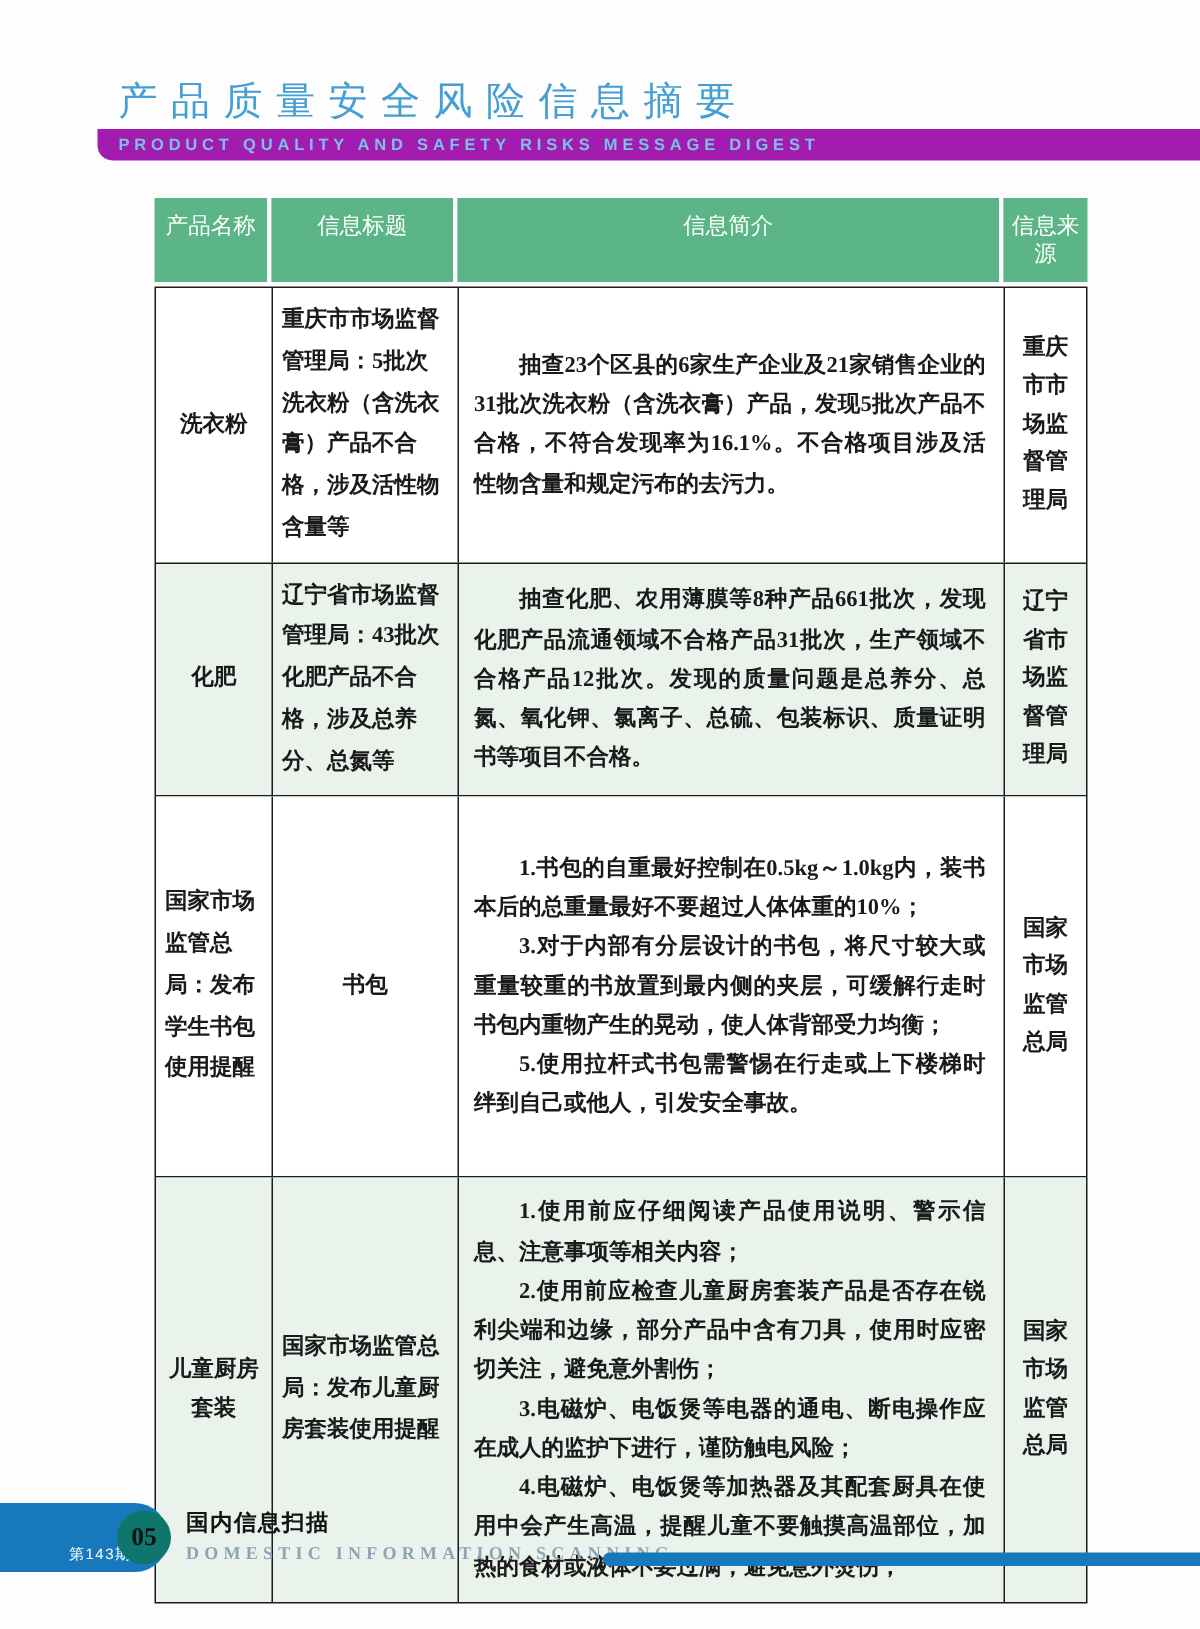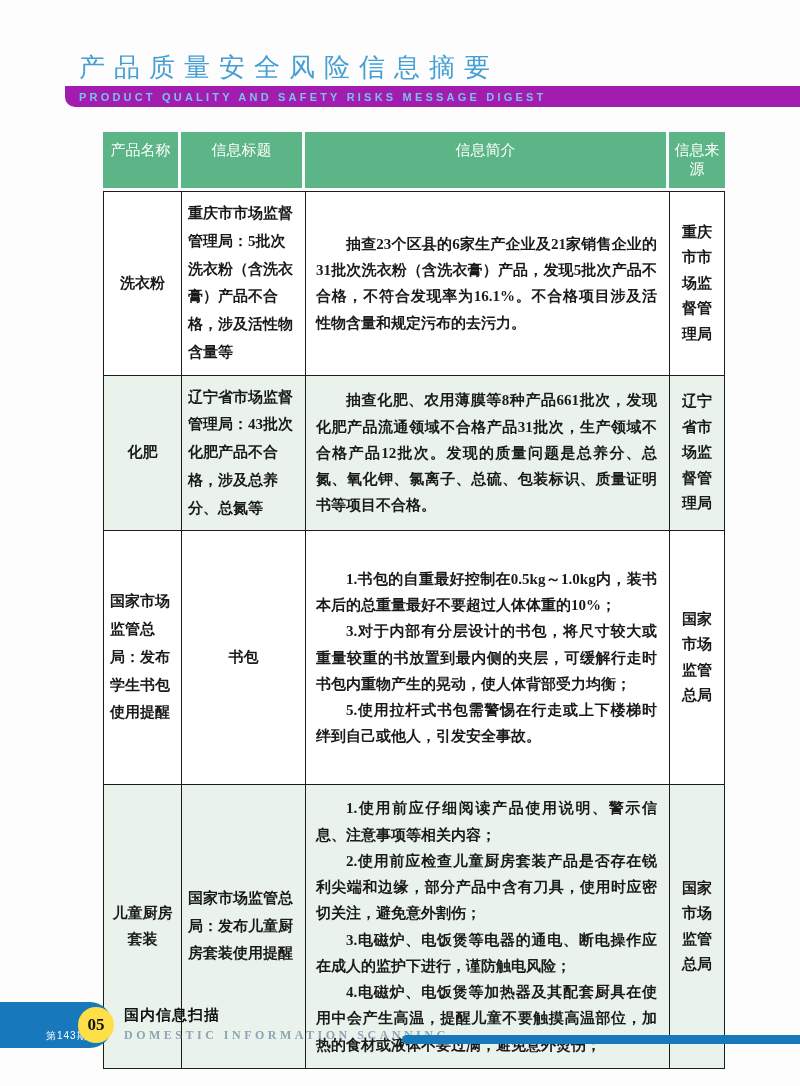--- a/index.html
+++ b/index.html
@@ -79,21 +79,21 @@
     position: absolute; left: 0; top: 1002px; width: 112px; height: 46px;
     background: #1878bc; border-radius: 0 22px 22px 0;
   }
   .issue-label {
     position: absolute; left: 46px; top: 1029px;
     font-family: "Liberation Sans", "DejaVu Sans", sans-serif;
     font-size: 10px; color: #ffffff; letter-spacing: 1px;
   }
   .page-circle {
     position: absolute; left: 78px; top: 1007px; width: 36px; height: 36px;
-    border-radius: 50%; background: #fde047;
+    border-radius: 50%; background: #0f766e;
     display: flex; align-items: center; justify-content: center;
     font-size: 17px; font-weight: 700; color: #111111;
     font-family: "Liberation Serif", "DejaVu Serif", serif;
   }
   .footer-section-cn {
     position: absolute; left: 124px; top: 1006px;
     font-family: "Liberation Sans", "DejaVu Sans", sans-serif;
     font-size: 15px; font-weight: 700; color: #121212; letter-spacing: 1px;
   }
   .footer-section-en {

